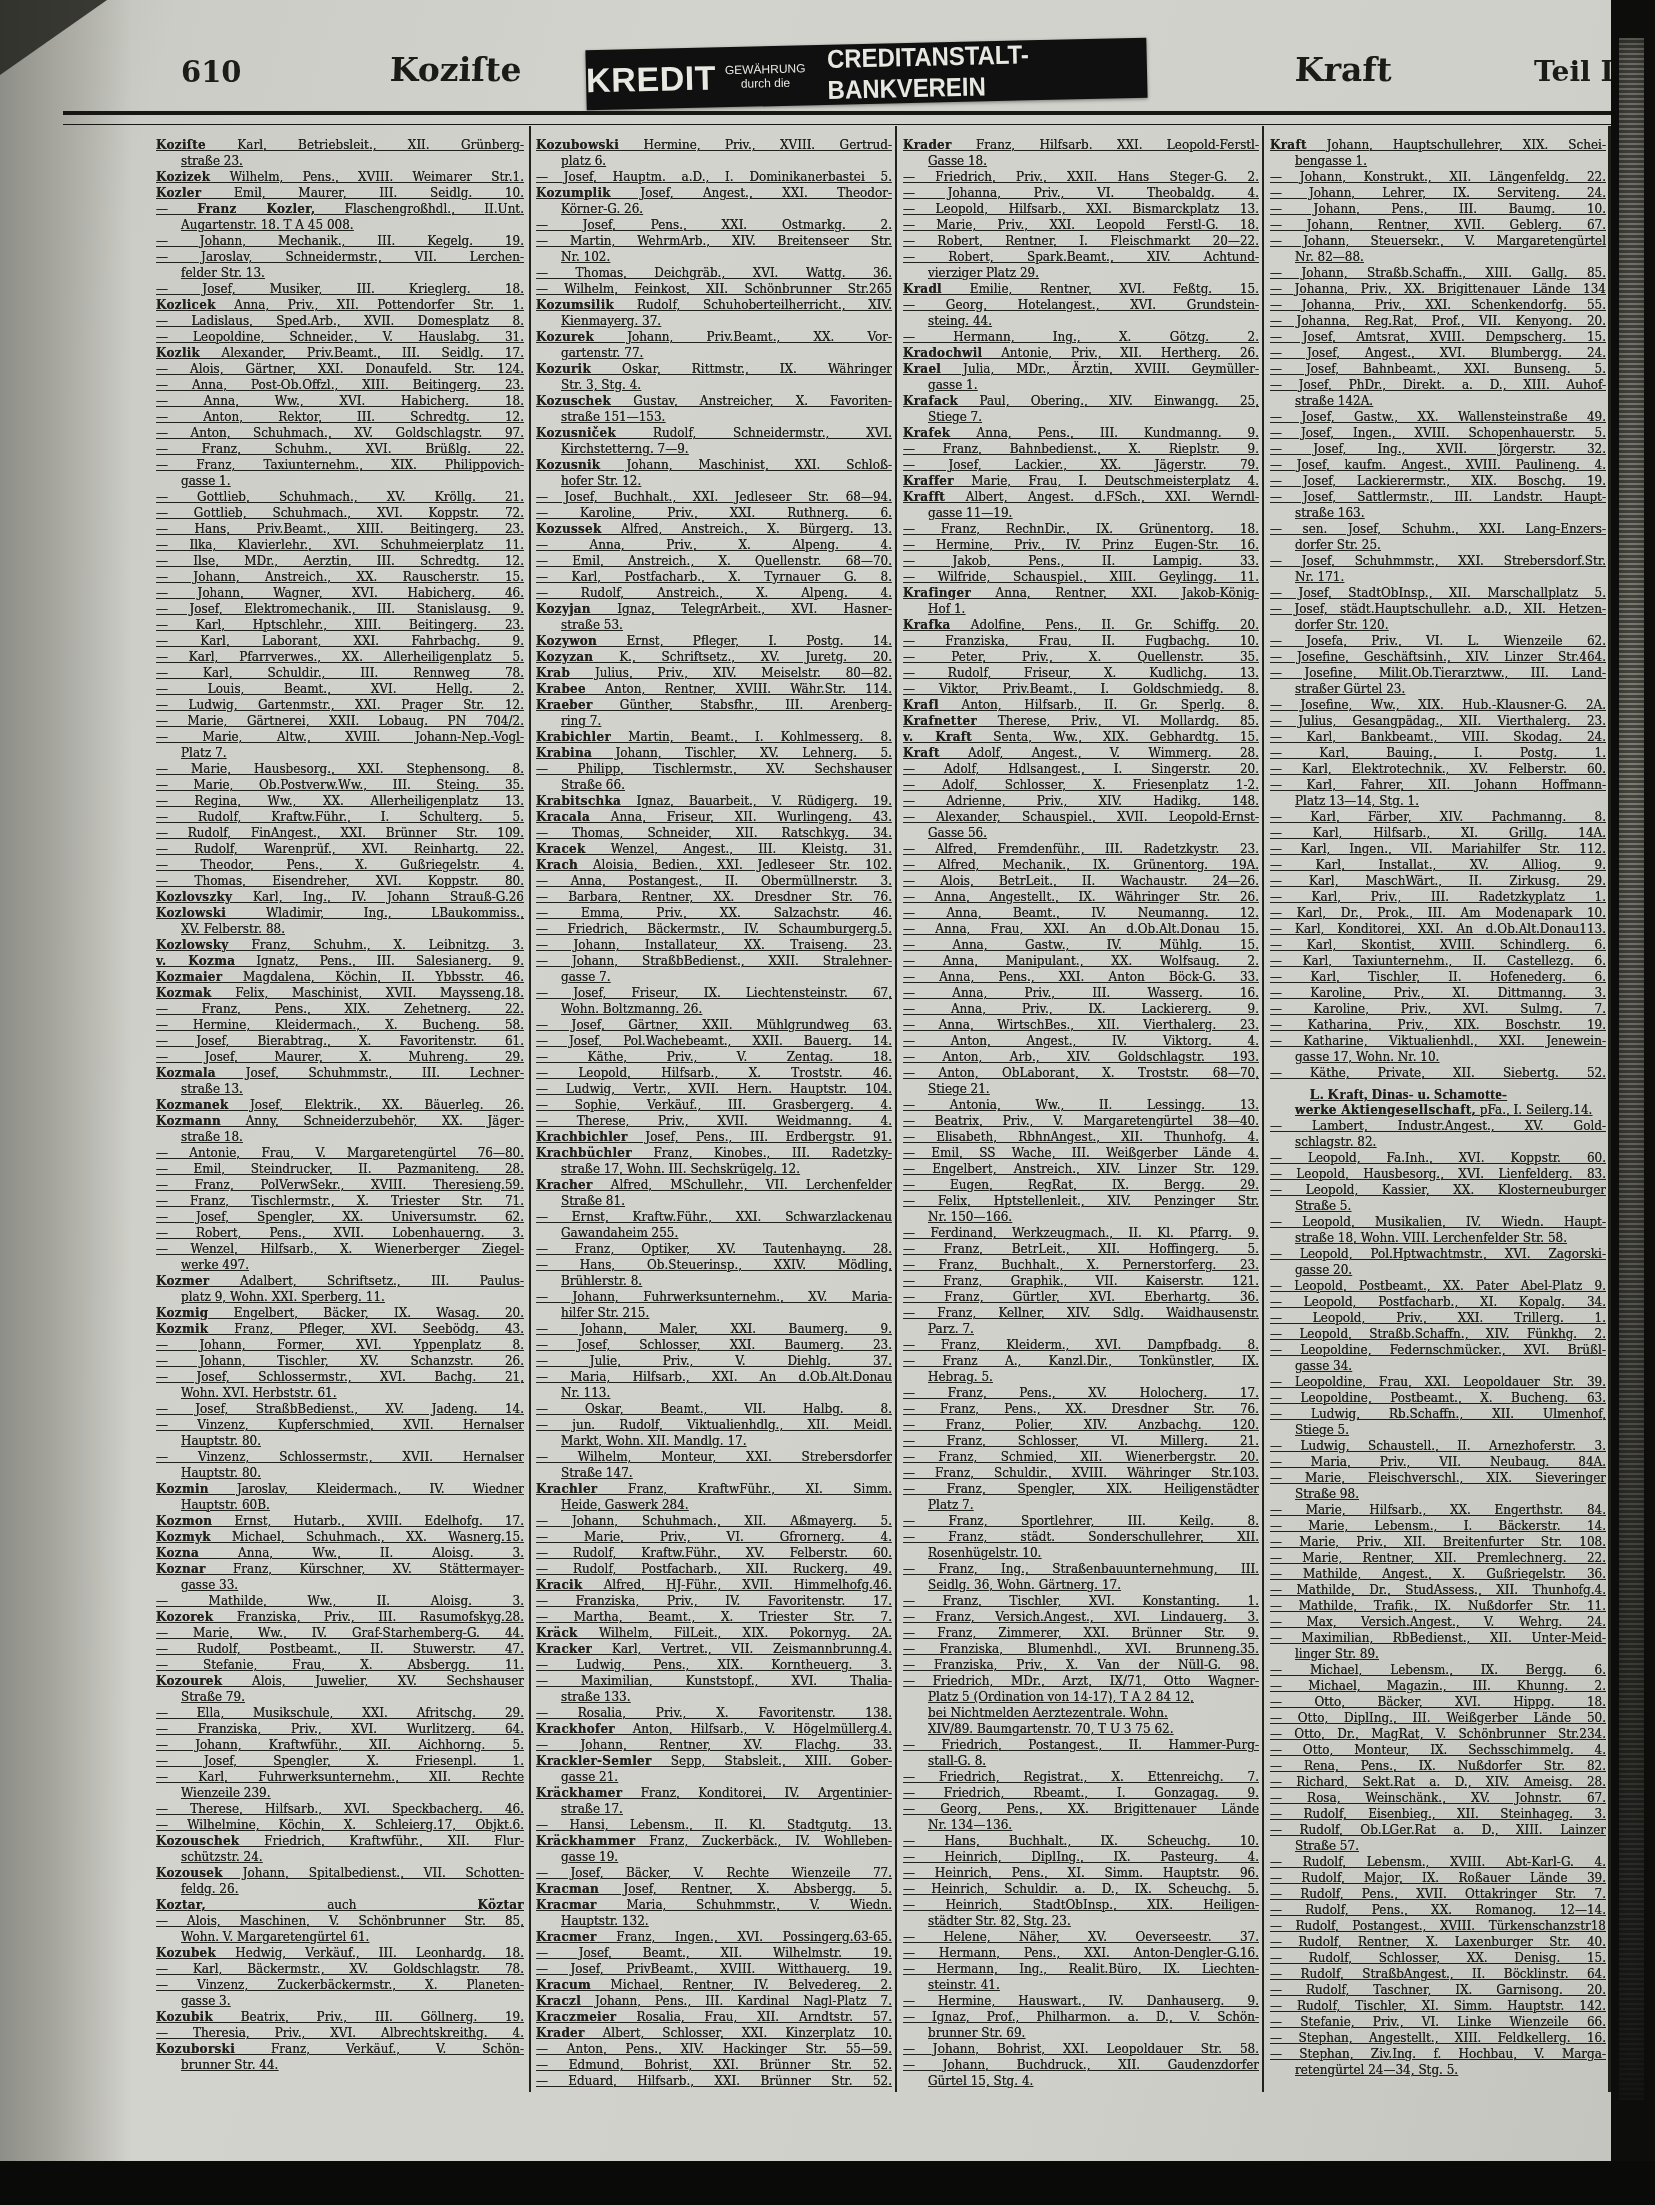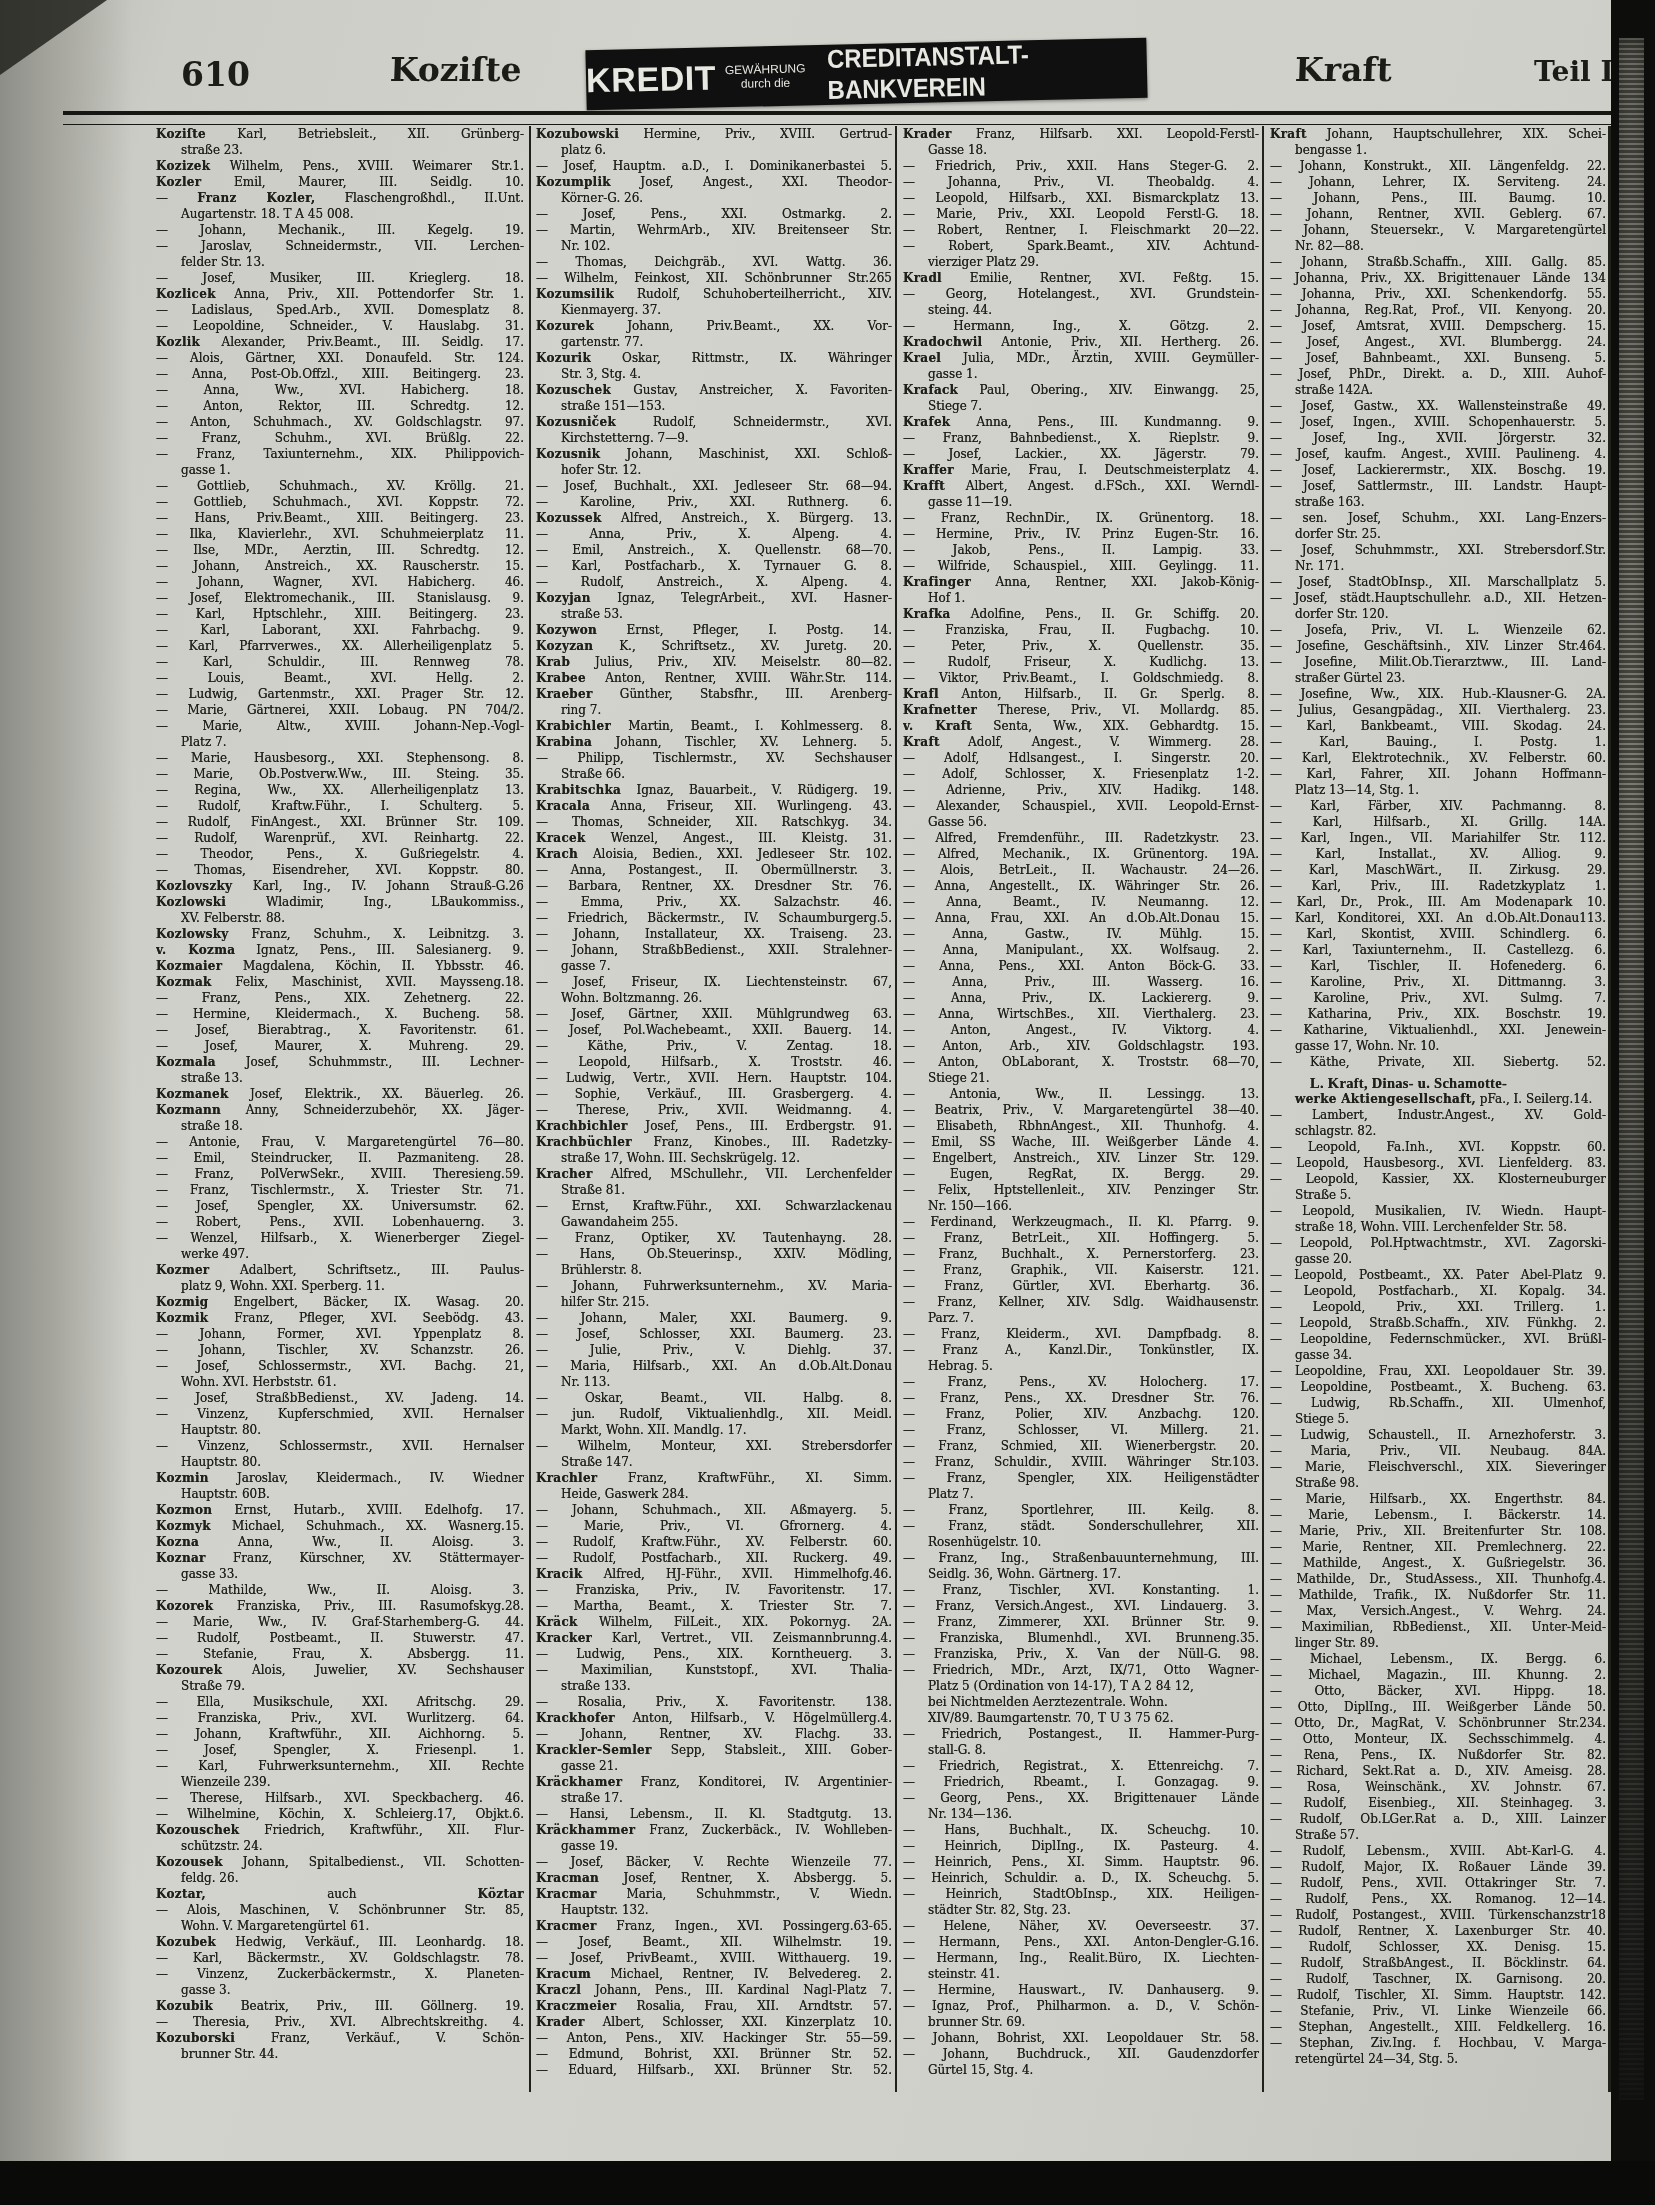--- a/index.html
+++ b/index.html
@@ -15,21 +15,21 @@
   .bottom-band{position:absolute;left:0;top:2161px;width:1656px;height:44px;background:#0a0a09;}
   
   .edge-dark{position:absolute;left:1611px;top:0;width:45px;height:2205px;background:#0d0d0c;}
   .edge-pages{position:absolute;left:1619px;top:38px;width:25px;height:2062px;
         background:repeating-linear-gradient(180deg,#9a9a90 0px,#9a9a90 1.9px,#55544c 1.9px,#55544c 5px);
         box-shadow:inset 0 0 25px rgba(0,0,0,.55);}
   .edge-fade{position:absolute;left:1611px;top:0;width:45px;height:2205px;
         background:linear-gradient(180deg,rgba(13,13,12,.2) 0%,rgba(13,13,12,.05) 35%,rgba(13,13,12,.75) 85%,#0d0d0c 100%);}
 
   
-  .pagenum{position:absolute;left:181px;top:55px;font-size:33px;font-weight:bold;color:#1c1c18;}
+  .pagenum{position:absolute;left:181px;top:55px;font-size:29px;font-weight:bold;color:#1c1c18;}
   .headword{position:absolute;top:50px;font-size:33px;font-weight:bold;color:#1b1b17;
         font-family:"DejaVu Serif",serif;transform:skewX(-2deg);}
   .hw-left{left:390px;}
   .hw-right{left:1295px;}
   .part-label{position:absolute;left:1534px;top:55px;font-size:28px;font-weight:bold;color:#1b1b17;text-align:center;}
   .banner{position:absolute;left:586px;top:44px;width:561px;height:60px;background:#101010;
         transform:rotate(-1.3deg);display:flex;align-items:center;justify-content:center;
         gap:8.8px;color:#e8e8e2;box-shadow:0 1.3px 3.8px rgba(0,0,0,.4);}
   .banner .big1{font-family:"Liberation Sans",sans-serif;font-weight:bold;font-size:34px;letter-spacing:0.6px;}
   .banner .mid{display:flex;flex-direction:column;align-items:center;line-height:14px;
@@ -38,23 +38,23 @@
         letter-spacing:0px;transform:scaleX(.92);}
   .double-rule{position:absolute;left:63px;top:111px;width:1548px;height:8.8px;
         border-top:4.4px solid #161612;border-bottom:1.9px solid #161612;}
 
   
   .vrule{position:absolute;top:126px;width:1.9px;height:1966px;background:#21211c;}
   .vr1{left:529px;} .vr2{left:895px;} .vr3{left:1262px;}
   .vr4{left:1608px;width:2.5px;}
 
   
-  .col{position:absolute;top:126px;height:1968px;overflow:hidden;color:#201f1b;
+  .col{position:absolute;top:137px;height:1968px;overflow:hidden;color:#201f1b;
        font-size:12px;line-height:16px;
-       text-shadow:0 0 0.4px rgba(32,31,27,.85);}
+       text-shadow:0 0 0.4px rgba(32,31,27,.85);text-decoration:underline;}
   .c1{left:156px;width:368px;}
   .c2{left:536px;width:356px;}
   .c3{left:903px;width:356px;}
   .c4{left:1270px;width:336px;}
   .line{white-space:nowrap;overflow:hidden;text-align:justify;text-align-last:justify;
         padding-left:33px;text-indent:-33px;}
   .line.cont{text-align-last:left;padding-left:25px;text-indent:0;}
   .line b{font-weight:bold;letter-spacing:0.3px;}
   .line.antiqua{font-family:"Liberation Serif",serif;font-size:14.5px;letter-spacing:0.8px;
         margin-top:5px;text-align-last:left;margin-left:40px;}

